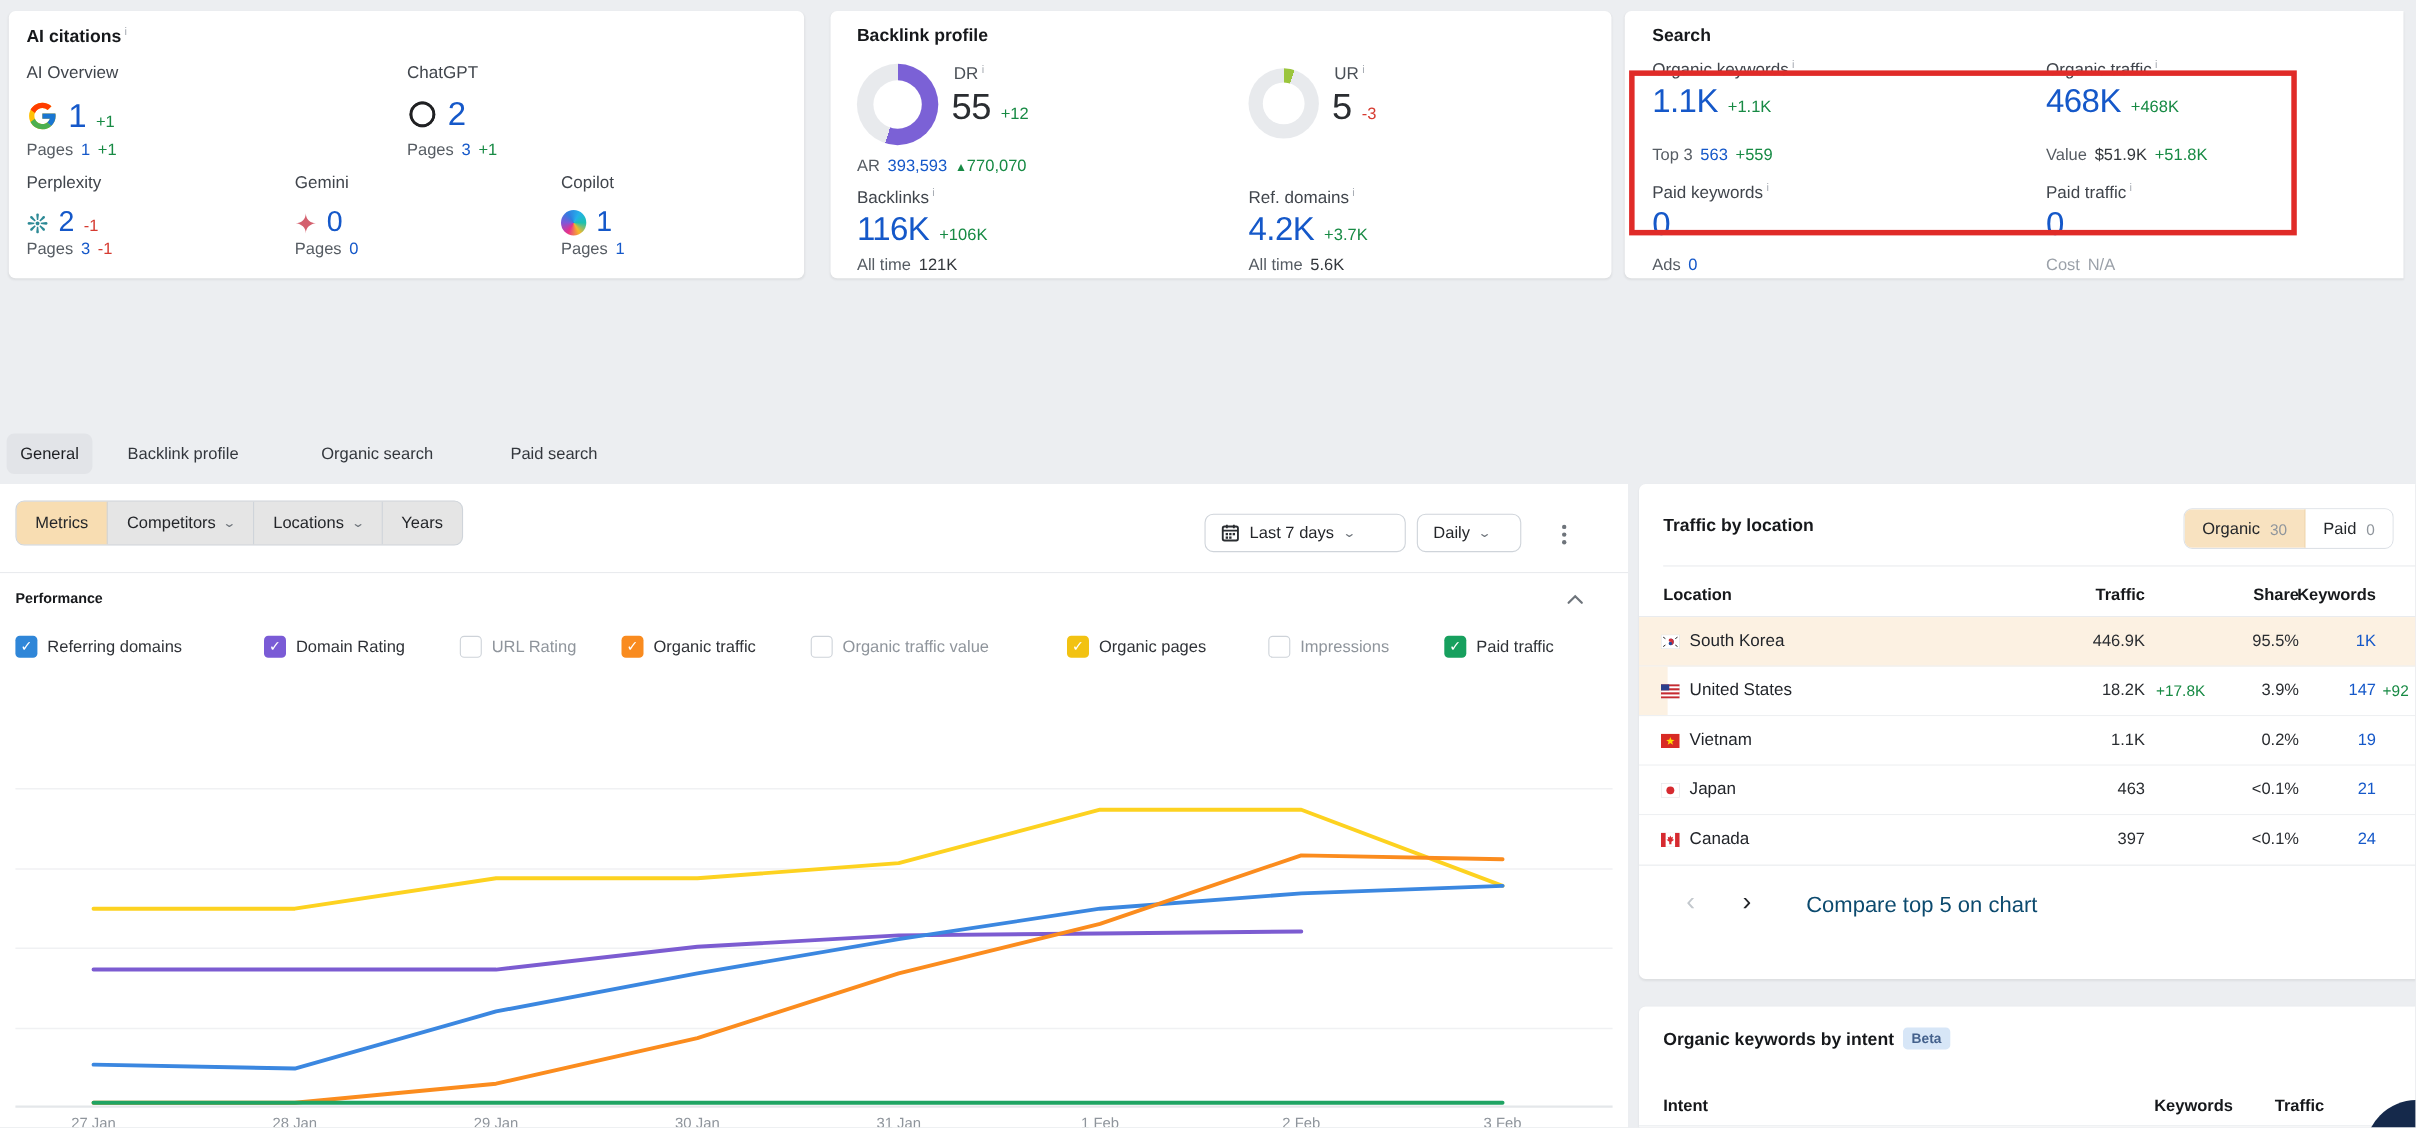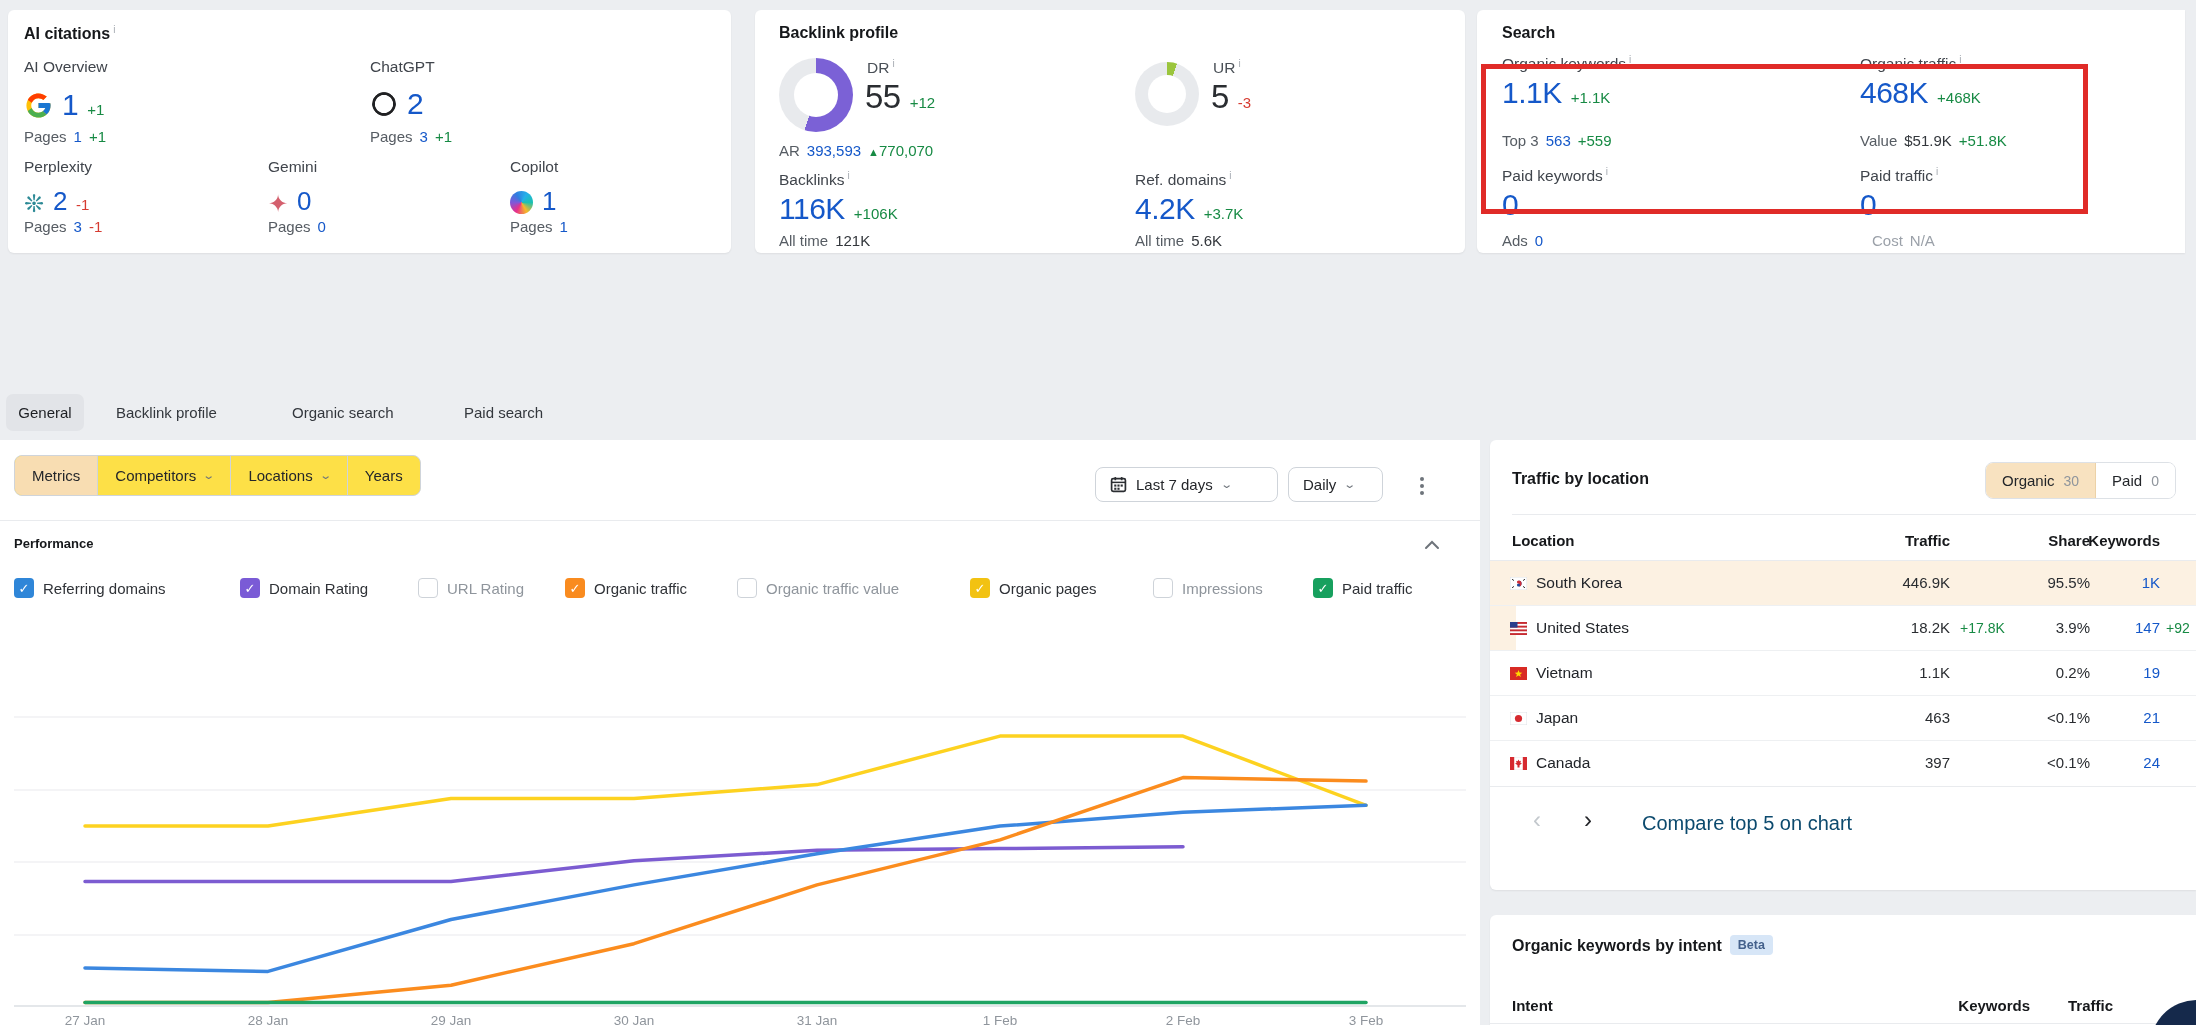--- a/index.html
+++ b/index.html
@@ -20,21 +20,21 @@
   .sub-row .dark{color:#33373c;}
   .sub-row .muted{color:#9ba1a9;}
   .donut{position:absolute;border-radius:50%;}
   .donut::after{content:"";position:absolute;inset:20%;background:#fff;border-radius:50%;}
   
   .tab{position:absolute;font-size:15px;color:#33373d;top:404px;cursor:pointer;}
   .tab-pill{position:absolute;top:394px;height:37px;background:#e2e4e8;border-radius:7px;
     display:flex;align-items:center;justify-content:center;font-size:15px;color:#1d1f23;}
   
   .panel{position:absolute;left:0;top:440px;width:1480px;height:585px;background:#fff;}
-  .seg-group{position:absolute;left:14px;top:15px;height:41px;display:flex;border:1px solid #cfd4da;border-radius:8px;overflow:hidden;background:#fde047;}
+  .seg-group{position:absolute;left:14px;top:15px;height:41px;display:flex;border:1px solid #cfd4da;border-radius:8px;overflow:hidden;background:#e5e5e5;}
   .seg{display:flex;align-items:center;gap:8px;padding:0 17px;font-size:15px;color:#24262a;border-right:1px solid #cfd4da;cursor:pointer;}
   .seg:last-child{border-right:none;}
   .seg.active{background:#f8ddb2;}
   .chev{font-size:11px;color:#6e747b;transform:scaleX(1.4);}
   .btn{position:absolute;height:35px;border:1px solid #cfd4da;border-radius:8px;background:#fff;
     display:flex;align-items:center;gap:9px;padding:0 14px;font-size:15px;color:#24262a;cursor:pointer;}
   .kebab{position:absolute;display:flex;flex-direction:column;gap:3px;cursor:pointer;}
   .kebab i{width:4px;height:4px;border-radius:50%;background:#6e747b;}
   .divider{position:absolute;height:1px;background:#e9ebee;}
   .perf-title{position:absolute;left:14px;top:96px;font-size:13px;font-weight:bold;color:#16181b;}
@@ -206,21 +206,21 @@
       <span class="big-num">0</span>
     </div>
     <div class="sub-row" style="left:25px;top:222px;">
       <span>Ads</span>
         <span class="blue">0</span>
     </div>
     <div class="metric-label" style="left:383px;top:156px;"><span>Paid traffic</span><span class="sup-i">i</span></div>
     <div class="num-row" style="left:383px;top:178px;">
       <span class="big-num">0</span>
     </div>
-    <div class="sub-row" style="left:395px;top:222px;align-items:flex-end;">
+    <div class="sub-row" style="left:383px;top:222px;align-items:flex-end;">
       <span class="muted">Cost</span>
         <span class="muted">N/A</span>
     </div>
   </div>
 
   <div class="annotation" style="left:1481px;top:64px;width:607px;height:150px;"></div>
 
   <div class="tab-pill" style="left:6px;width:78px;">General</div>
   <div class="tab" style="left:116px;">Backlink profile</div>
   <div class="tab" style="left:292px;">Organic search</div>

